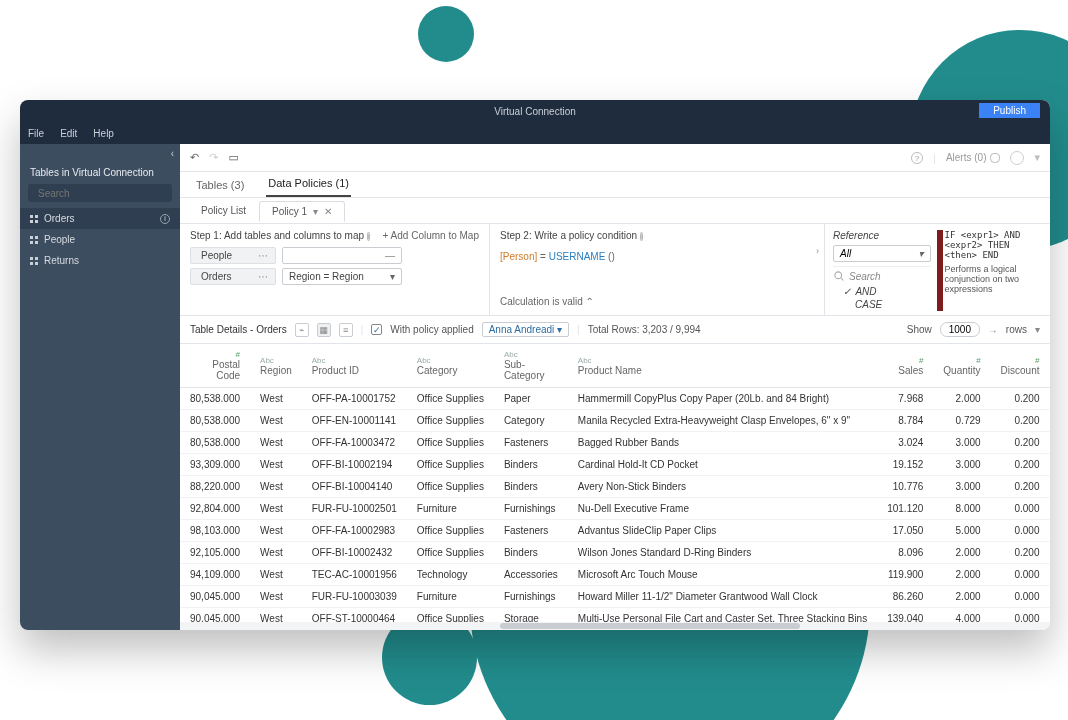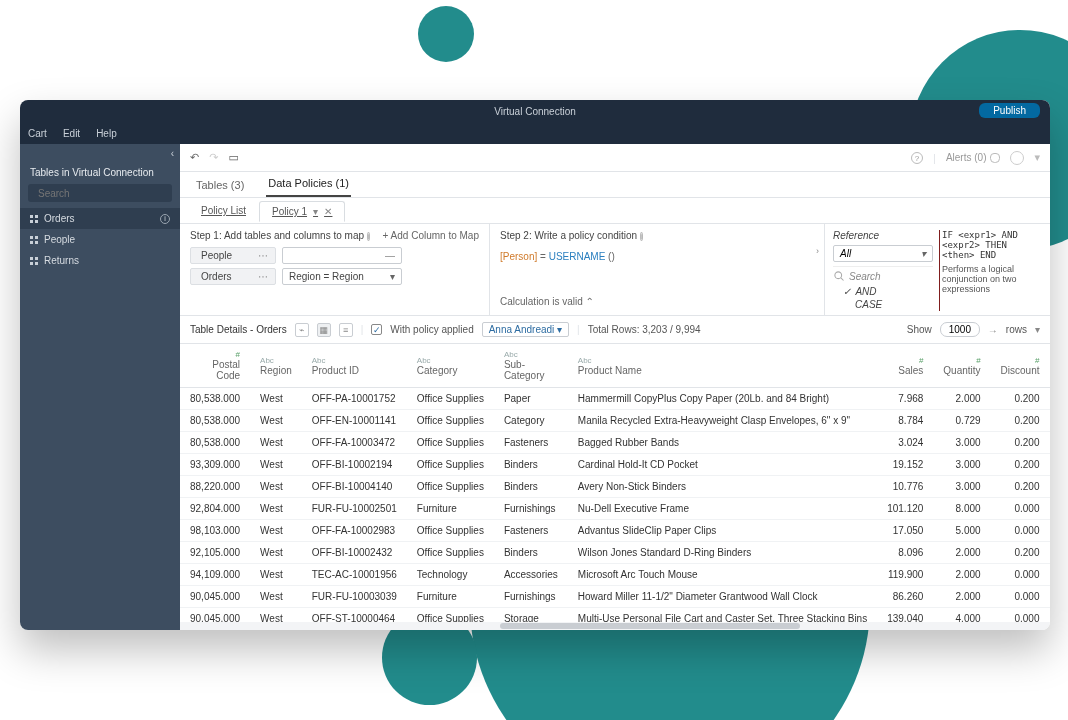--- a/index.html
+++ b/index.html
@@ -11,21 +11,21 @@
   .bg-c3 { width: 95px; height: 95px; top: 610px; left: 382px; }
   .bg-c4 { width: 220px; height: 220px; top: 30px; left: 910px; }
 
   .window {
     position: absolute; left: 20px; top: 100px; width: 1030px; height: 530px;
     background: #fff; border-radius: 8px; overflow: hidden;
     box-shadow: 0 20px 40px rgba(0,0,0,0.25); z-index: 10; display:flex; flex-direction:column;
   }
 
   .titlebar { background:#1f2c3d; height:22px; color:#c9d0d8; font-size:10px; display:flex; align-items:center; justify-content:center; position:relative; }
-  .publish-btn { position:absolute; right:10px; top:3px; background:#0369a1; color:#fff; font-size:10px; padding:2px 14px; border-radius:6px; cursor:pointer; }
+  .publish-btn { position:absolute; right:10px; top:3px; background:#3b82f6; color:#fff; font-size:10px; padding:2px 14px; border-radius:0; cursor:pointer; }
 
   .menubar { background:#1f2c3d; height:22px; display:flex; align-items:center; padding:0 8px; gap:16px; color:#c9d0d8; font-size:10px; }
   .menubar span { cursor:pointer; }
 
   .body { flex:1; display:flex; min-height:0; }
 
   
   .sidebar { width:160px; background:#3d4d60; color:#d6dbe1; display:flex; flex-direction:column; font-size:10px; }
   .sidebar-top { display:flex; justify-content:flex-end; padding:4px 6px; }
   .sidebar-title { padding:4px 10px 6px; font-size:10px; color:#e7ebef; }
@@ -45,21 +45,21 @@
   .toolstrip { height:28px; border-bottom:1px solid #e1e4e8; display:flex; align-items:center; padding:0 10px; gap:10px; color:#666; font-size:11px;}
   .toolstrip .spacer { flex:1; }
   .alerts { color:#999; font-size:10px; display:flex; align-items:center; gap:4px;}
   .bell { width:10px;height:10px;border:1px solid #bbb;border-radius:40% 40% 45% 45%; position:relative; }
   .person-ic { width:14px;height:14px;border:1px solid #ccc;border-radius:50%; }
 
   .tabs1 { height:26px; border-bottom:1px solid #e1e4e8; display:flex; align-items:flex-end; padding:0 14px; gap:20px; font-size:11px; color:#666;}
   .tabs1 .tab { padding:0 2px 6px; cursor:pointer;}
   .tabs1 .tab.sel { color:#222; border-bottom:2px solid #444; }
 
-  .tabs2 { height:26px; border-bottom:1px solid #e1e4e8; display:flex; align-items:center; padding:0 8px; font-size:10px; color:#555;text-decoration:underline;}
+  .tabs2 { height:26px; border-bottom:1px solid #e1e4e8; display:flex; align-items:center; padding:0 8px; font-size:10px; color:#555;}
   .tabs2 .pill { padding:4px 12px; border:1px solid transparent; border-radius:3px 3px 0 0; cursor:pointer; display:flex; align-items:center; gap:6px;}
   .tabs2 .pill.sel { border-color:#d9dde1; border-bottom-color:#fff; background:#fff; position:relative; top:1px;}
   .tabs2 .close-x { color:#888; cursor:pointer; }
   .tabs2 .dd { color:#888; }
 
   .steps-row { display:flex; border-bottom:1px solid #e1e4e8; }
   .step1 { flex:0 0 310px; border-right:1px solid #e1e4e8; padding:6px 10px 8px; font-size:10px;}
   .step2 { flex:1; border-right:1px solid #e1e4e8; padding:6px 10px 8px; font-size:10px; display:flex; flex-direction:column; }
   .refcol { flex:0 0 225px; padding:6px 8px 4px; font-size:10px; display:flex; gap:6px;}
 
@@ -74,21 +74,21 @@
 
   .calc-body { flex:1; font-family: Menlo, Consolas, monospace; font-size:10px; color:#666; padding:4px 0;}
   .kw-person { color:#d07a2a; }
   .kw-fn { color:#2a7fbf; }
   .calc-valid { color:#666; font-size:10px; margin-top:auto;}
   .ref-left { flex:1; display:flex; flex-direction:column;font-style:italic; }
   .ref-sel { border:1px solid #c9cdd2; border-radius:2px; padding:2px 6px; display:flex; align-items:center; font-size:10px; margin:4px 0;}
   .ref-search { display:flex; align-items:center; gap:4px; font-size:10px; color:#888; border-top:1px solid #eee; padding:3px 0;}
   .ref-list { font-size:10px; color:#444; }
   .ref-list div { padding:1px 10px; }
-  .ref-right { flex:1; font-size:9px; color:#555; border-left:1px solid #7f1d1d; padding-left:2px;}
+  .ref-right { flex:1; font-size:9px; color:#555; border-left:6px solid #7f1d1d; padding-left:2px;}
   .ref-code { font-family: Menlo, Consolas, monospace; font-size:9px; color:#333; margin-bottom:4px;}
   .collapse-hint { position:relative;}
   .collapse-caret { position:absolute;left:-9px;top:22px;color:#888;font-size:9px; cursor:pointer;}
 
   .details-bar { height:28px; border-bottom:1px solid #e1e4e8; display:flex; align-items:center; padding:0 10px; gap:8px; font-size:10px; color:#555;}
   .details-bar .title { color:#333; }
   .mini-ic { width:14px; height:14px; border:1px solid #c9cdd2; border-radius:2px; display:flex;align-items:center;justify-content:center;color:#888;font-size:9px; cursor:pointer;}
   .chk { width:11px;height:11px;border:1px solid #888;border-radius:2px;display:inline-flex;align-items:center;justify-content:center;color:#2d6ca2;font-size:9px;}
   .person-sel { color:#2d6ca2; border:1px solid #c9cdd2; border-radius:2px; padding:1px 6px; cursor:pointer;}
   .details-bar .spacer{flex:1;}
@@ -118,21 +118,21 @@
 <div class="bg-circle bg-c4"></div>
 
 <div class="window">
 
   <div class="titlebar">
     <span>Virtual Connection</span>
     <div class="publish-btn">Publish</div>
   </div>
 
   <div class="menubar">
-    <span>Cart</span>
+    <span>File</span>
     <span>Edit</span>
     <span>Help</span>
   </div>
 
   <div class="body">
 
     <div class="sidebar">
       <div class="sidebar-top">
         <span style="cursor:pointer;color:#c9d0d8;">‹</span>
       </div>

